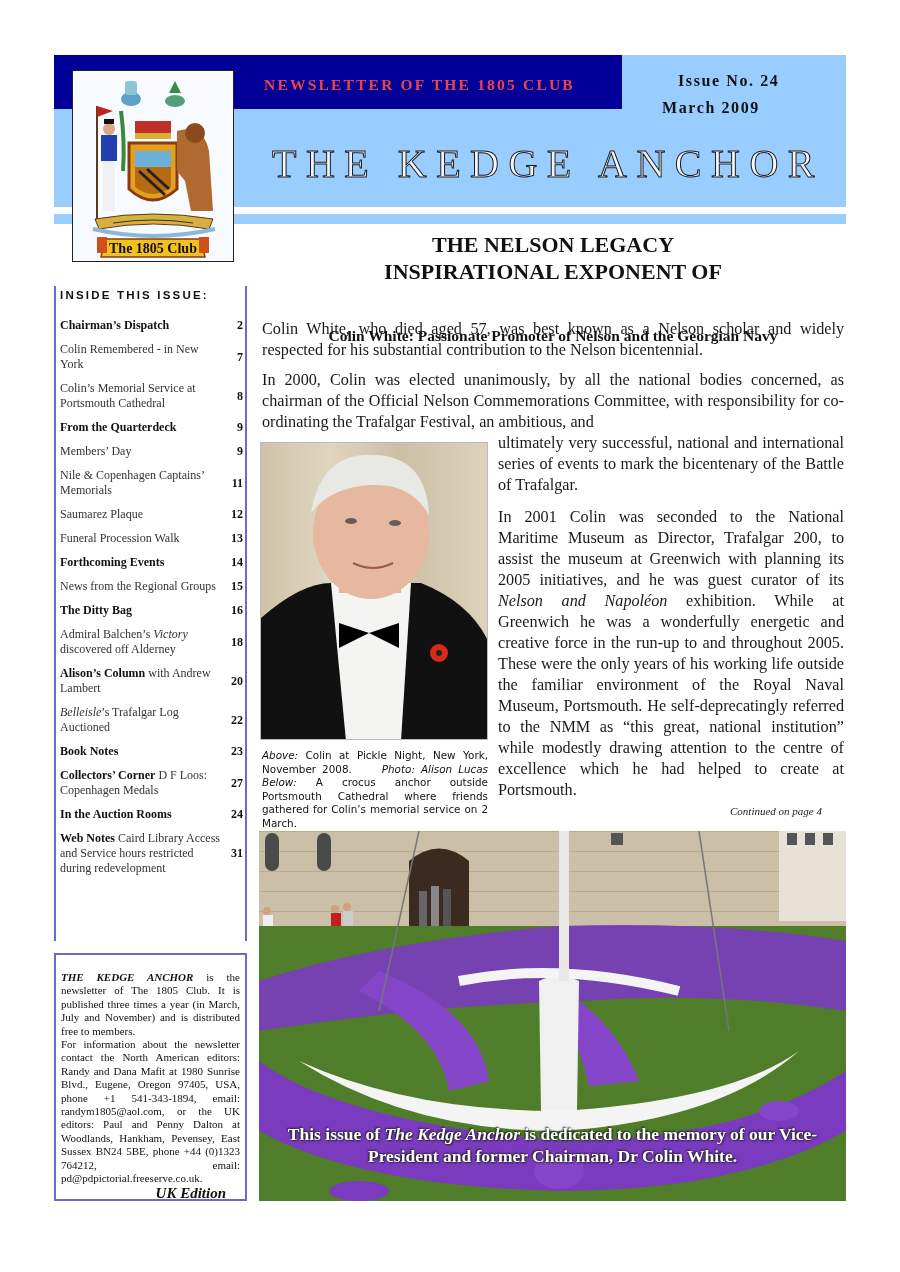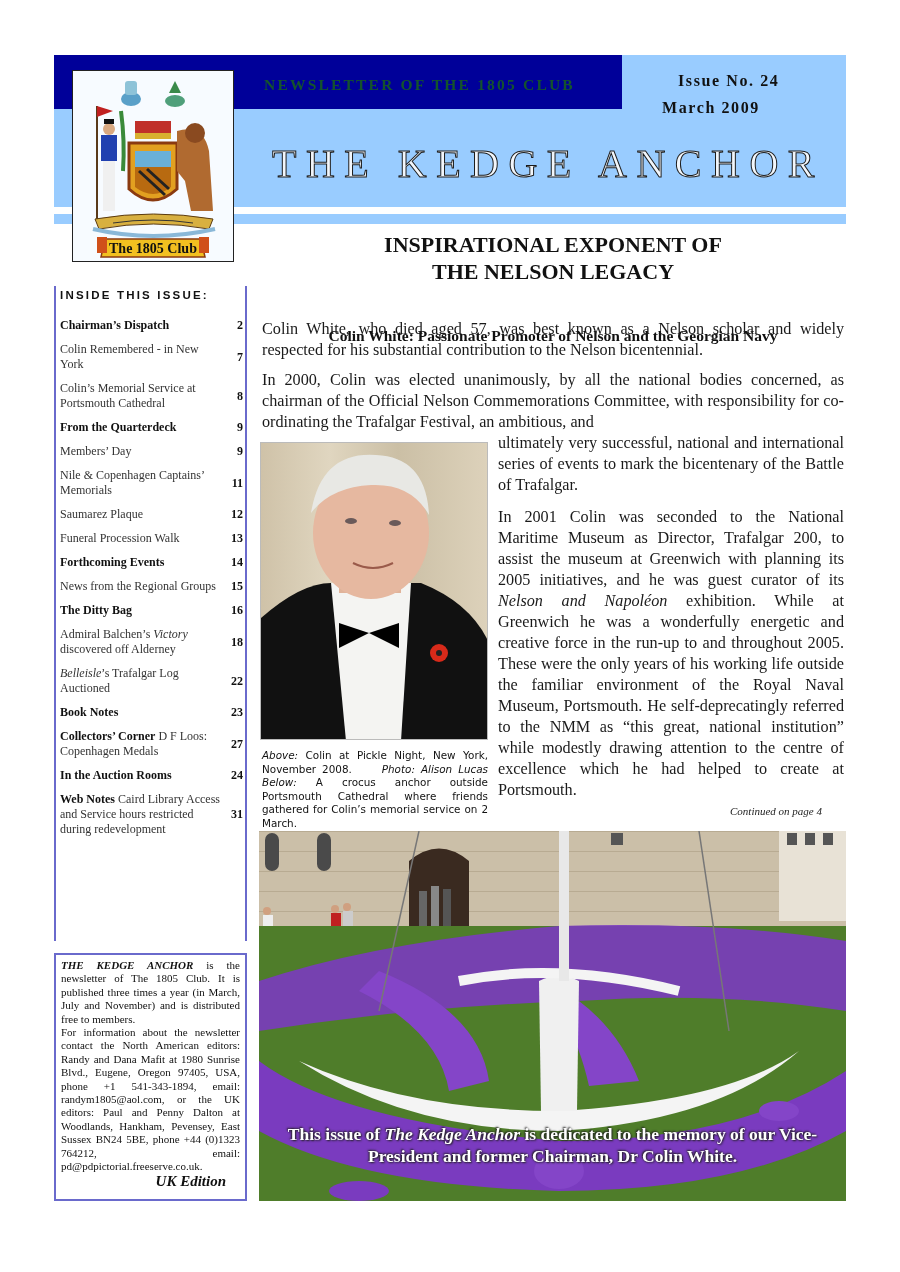--- a/index.html
+++ b/index.html
@@ -3,41 +3,41 @@
 <meta charset="utf-8">
 <style>
   * { box-sizing: border-box; margin: 0; padding: 0; }
   html, body { width: 900px; height: 1272px; background: #ffffff; overflow: hidden; }
   body { position: relative; font-family: "Liberation Serif", serif; color: #111; }
 
   
   .mast-light { position: absolute; left: 54px; top: 55px; width: 792px; height: 152px; background: #99ccff; }
   .mast-dark { position: absolute; left: 54px; top: 55px; width: 568px; height: 54px; background: #000099; }
   .mast-stripe { position: absolute; left: 54px; top: 214px; width: 792px; height: 10px; background: #99ccff; }
-  .newsletter-of { position: absolute; left: 264px; top: 76px; color: #14532d; font-family: "Liberation Serif", serif; font-weight: bold; font-size: 15.5px; letter-spacing: 2.2px; white-space: nowrap; }
+  .newsletter-of { position: absolute; left: 264px; top: 76px; color: #ef4444; font-family: "Liberation Serif", serif; font-weight: bold; font-size: 15.5px; letter-spacing: 2.2px; white-space: nowrap; }
   .issue-no { position: absolute; left: 678px; top: 72px; font-family: "Liberation Serif", serif; font-weight: bold; font-size: 16px; letter-spacing: 1.6px; color: #111; }
   .issue-date { position: absolute; left: 662px; top: 99px; font-family: "Liberation Serif", serif; font-weight: bold; font-size: 16px; letter-spacing: 1.6px; color: #111; }
   .kedge-title { position: absolute; left: 272px; top: 140px; font-family: "Liberation Serif", serif; font-size: 40px; letter-spacing: 9.5px; color: #f2f6fb; -webkit-text-stroke: 1px #1a1a1a; white-space: nowrap; }
 
   
   .crest-box { position: absolute; left: 72px; top: 70px; width: 162px; height: 192px; background: #f7fbff; border: 1px solid #222; overflow: hidden; }
   .crest-box svg { display: block; }
 
   
   .toc { position: absolute; left: 54px; top: 286px; width: 193px; height: 655px; border-left: 2px solid #6a6acc; border-right: 2px solid #6a6acc; }
   .toc-heading { position: absolute; left: 4px; top: 3px; font-family: "Liberation Sans", sans-serif; font-weight: bold; font-size: 11.5px; letter-spacing: 2.2px; color: #111; white-space: nowrap; }
   .toc-list { position: absolute; left: 4px; top: 32px; width: 183px; }
   .toc-item { display: flex; justify-content: space-between; align-items: center; font-size: 12px; line-height: 15px; color: #333; margin-bottom: 9px; }
   .toc-item .t { flex: 1; padding-right: 6px; }
   .toc-item .p { width: 16px; text-align: right; font-weight: bold; color: #111; }
   .toc-item.bold .t { font-weight: bold; color: #111; }
   .toc-item .t b { color: #111; }
   .toc-item .t i { font-style: italic; }
 
-  .about-box { position: absolute; left: 54px; top: 953px; width: 193px; height: 248px; border: 2px solid #6a6acc; padding: 4px 5px 0 5px; font-size: 11px; line-height: 13.4px; text-align: justify; color: #111; }
+  .about-box { position: absolute; left: 54px; top: 953px; width: 193px; height: 248px; border: 2px solid #6a6acc; padding: 16px 5px 0 5px; font-size: 11px; line-height: 13.4px; text-align: justify; color: #111; }
   .about-box p { margin: 0; }
   .about-box .kedge { font-weight: bold; font-style: italic; }
   .about-box .edition { text-align: right; font-size: 15px; font-weight: bold; font-style: italic; margin-top: 1px; padding-right: 14px; }
 
   
   .headline { position: absolute; left: 260px; top: 231px; width: 586px; text-align: center; font-family: "Liberation Serif", serif; font-weight: bold; font-size: 22px; line-height: 27px; color: #111; }
   .subhead { position: absolute; left: 260px; top: 287px; width: 586px; text-align: center; font-weight: bold; font-size: 15.5px; color: #111; white-space: nowrap; margin-top: 40px; }
 
   .body-text { font-size: 16.2px; line-height: 21px; text-align: justify; color: #1a1a1a; }
   .para1 { position: absolute; left: 262px; top: 319px; width: 582px; }
@@ -153,20 +153,24 @@
       </div>
     <div class="toc-item bold">
         <span class="t">The Ditty Bag</span>
         <span class="p">16</span>
       </div>
     <div class="toc-item">
         <span class="t"><span>Admiral Balchen’s </span><i>Victory</i><span> discovered off Alderney</span></span>
         <span class="p">18</span>
       </div>
     <div class="toc-item">
+        <span class="t"><b>Alison’s Column</b><span> with Andrew Lambert</span></span>
+        <span class="p">20</span>
+      </div>
+    <div class="toc-item">
         <span class="t"><i>Belleisle</i><span>’s Trafalgar Log Auctioned</span></span>
         <span class="p">22</span>
       </div>
     <div class="toc-item bold">
         <span class="t">Book Notes</span>
         <span class="p">23</span>
       </div>
     <div class="toc-item">
         <span class="t"><b>Collectors’ Corner</b><span> D F Loos: Copenhagen Medals</span></span>
         <span class="p">27</span>
@@ -182,22 +186,22 @@
   </div>
 </div>
 
 <div class="about-box">
   <p><span class="kedge">THE KEDGE ANCHOR</span><span> is the newsletter of The 1805 Club.  It is published three times a year (in March, July and November) and is distributed free to members.</span></p>
   <p>For information about the newsletter contact the North American editors: Randy and Dana Mafit at 1980 Sunrise Blvd., Eugene, Oregon 97405, USA, phone +1 541-343-1894, email: randym1805@aol.com, or the UK editors: Paul and Penny Dalton at Woodlands, Hankham, Pevensey, East Sussex BN24 5BE, phone +44 (0)1323 764212, email: pd@pdpictorial.freeserve.co.uk.</p>
   <div class="edition">UK Edition</div>
 </div>
 
 <div class="headline">
+  <div>THE NELSON LEGACY</div>
   <div>INSPIRATIONAL EXPONENT OF</div>
-  <div>THE NELSON LEGACY</div>
 </div>
 <div class="subhead">Colin White: Passionate Promoter of Nelson and the Georgian Navy</div>
 
 <p class="body-text para1">Colin White, who died aged 57, was best known as a Nelson scholar and widely respected for his substantial contribution to the Nelson bicentennial.</p>
 <p class="body-text para2">In 2000, Colin was elected unanimously, by all the national bodies concerned, as chairman of the Official Nelson Commemorations Committee, with responsibility for co-ordinating the Trafalgar Festival, an ambitious, and</p>
 <p class="body-text para2b">ultimately very successful, national and international series of events to mark the bicentenary of the Battle of Trafalgar.</p>
 <p class="body-text para3"><span>In 2001 Colin was seconded to the National Maritime Museum as Director, Trafalgar 200, to assist the museum at Greenwich with planning its 2005 initiatives, and he was guest curator of its </span><i>Nelson and Napoléon</i><span> exhibition. While at Greenwich he was a wonderfully energetic and creative force in the run-up to and throughout 2005. These were the only years of his working life outside the familiar environment of the Royal Naval Museum, Portsmouth. He self-deprecatingly referred to the NMM as “this great, national institution” while modestly drawing attention to the centre of excellence which he had helped to create at Portsmouth.</span></p>
 <div class="continued">Continued on page 4</div>
 
 <div class="photo-colin">

